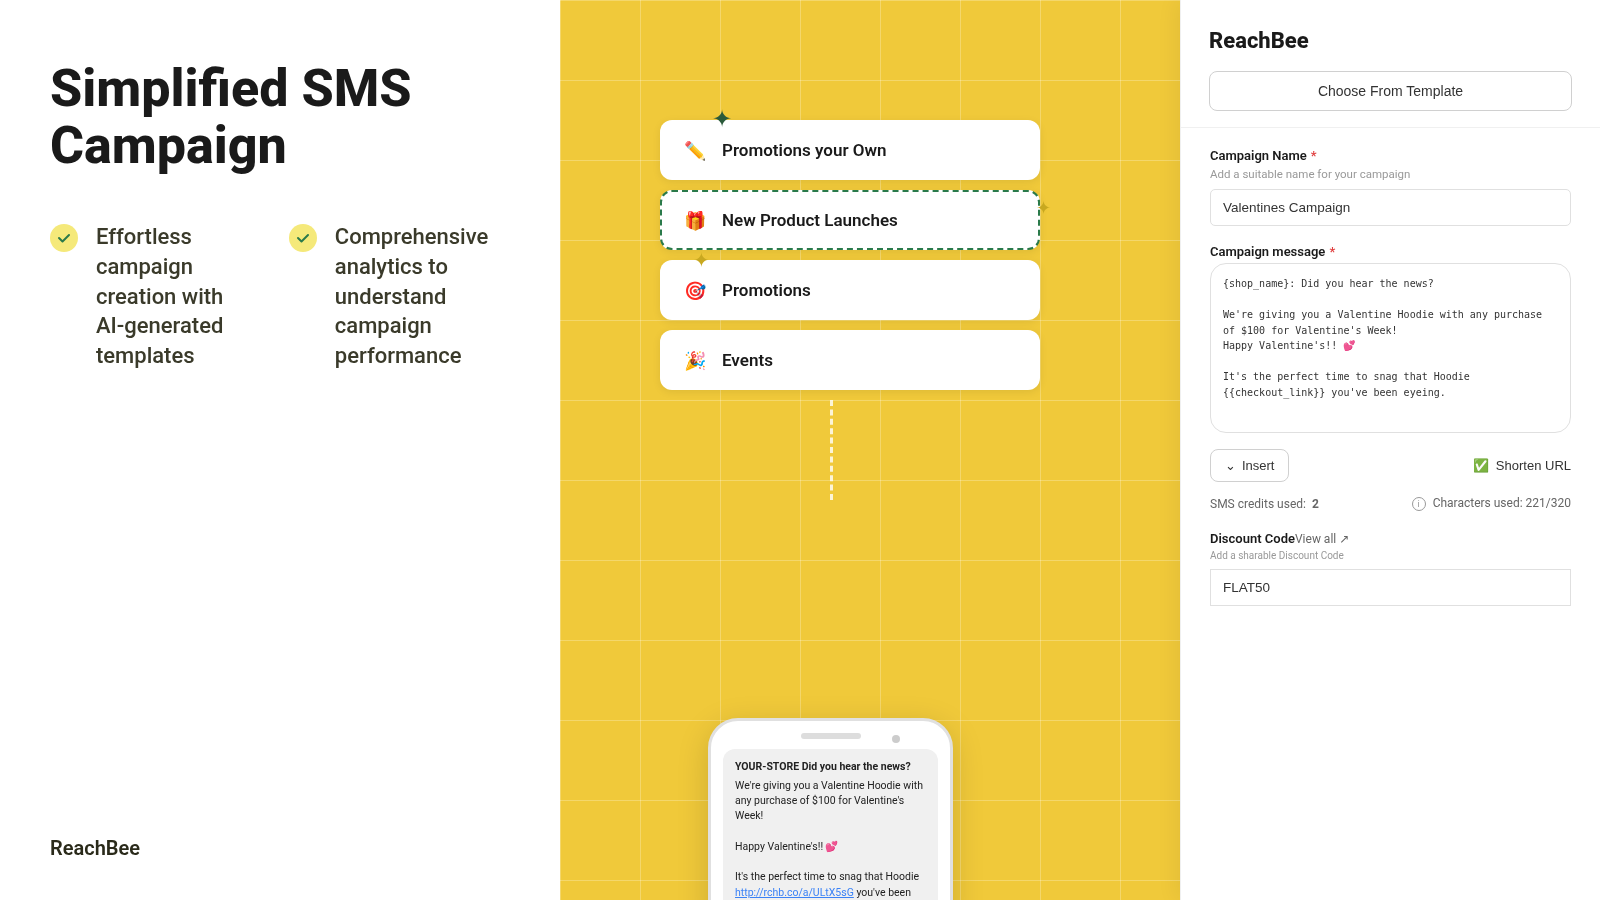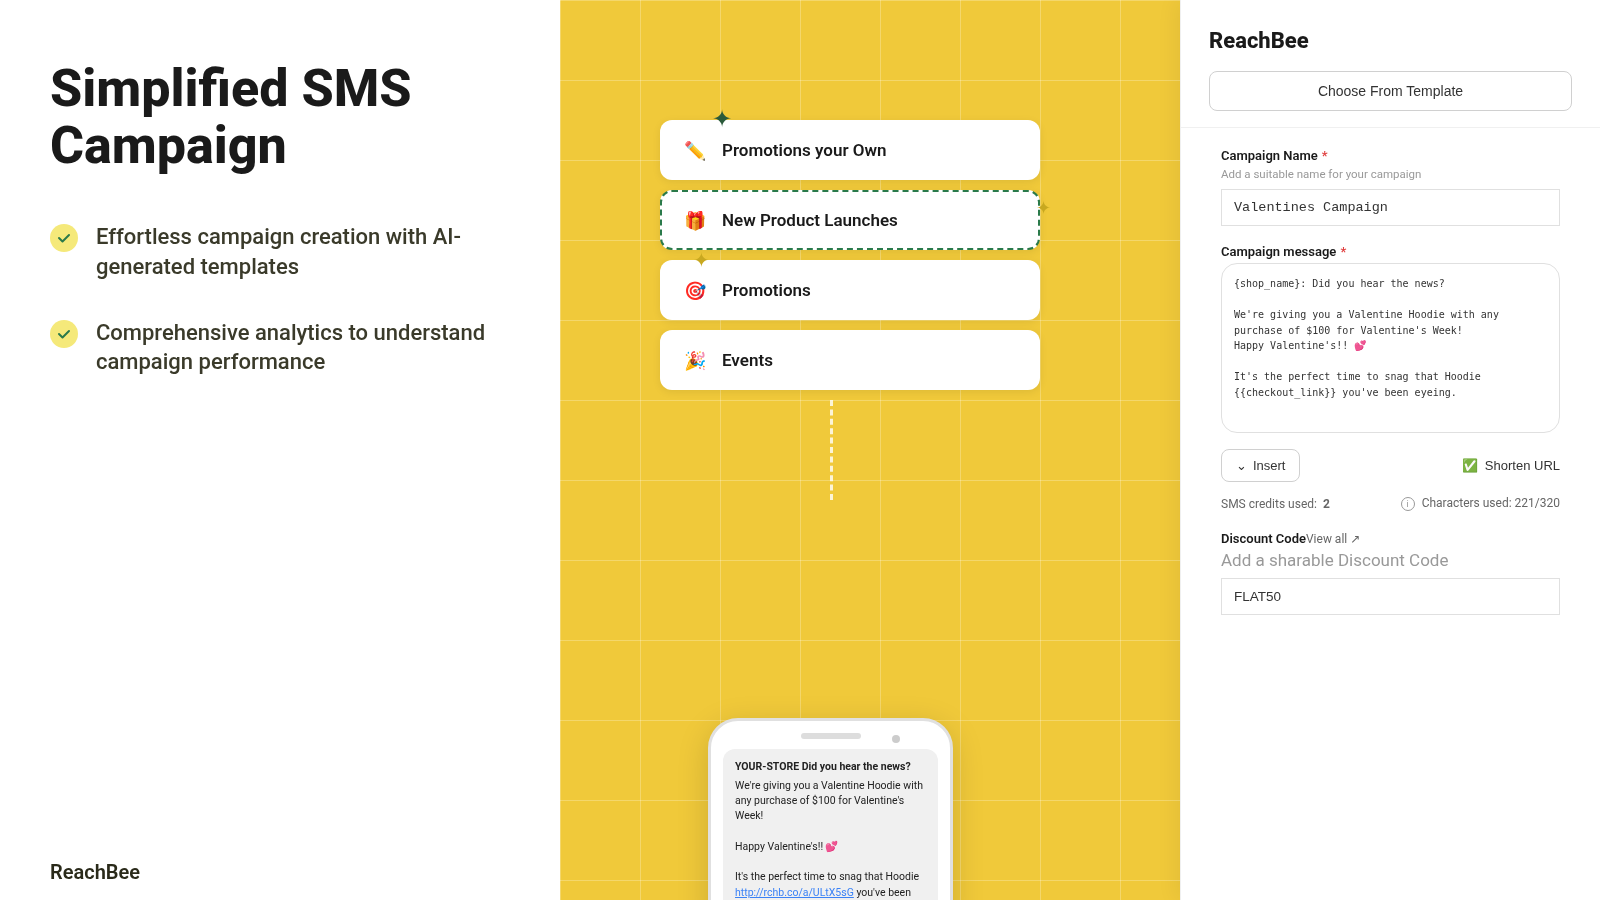--- a/index.html
+++ b/index.html
@@ -9,38 +9,38 @@
       height: 900px;
       overflow: hidden;
       display: flex;
       background: #fff;
     }
 
     
     .left-panel {
       width: 560px;
       min-width: 560px;
-      padding: 60px 50px 16px 50px;
+      padding: 60px 50px 40px 50px;
       background: #fff;
       display: flex;
       flex-direction: column;
       justify-content: space-between;
     }
     .left-content {}
     .main-heading {
       font-size: 52px;
       font-weight: 800;
       color: #1a1a1a;
       line-height: 1.1;
       margin-bottom: 48px;
     }
     .feature-list {
       list-style: none;
       display: flex;
-      flex-direction: column;
+      flex-direction: row;
       gap: 36px;
     }
     .feature-item {
       display: flex;
       align-items: flex-start;
       gap: 18px;
     }
     .check-icon {
       width: 28px;
       height: 28px;
@@ -221,21 +221,21 @@
       border-radius: 8px;
       background: #fff;
       font-size: 14px;
       font-weight: 500;
       color: #333;
       cursor: pointer;
       text-align: center;
     }
 
     .right-body {
-      padding: 20px 40px;
+      padding: 20px 29px;
       flex: 1;
     }
 
     .field-label {
       font-size: 13px;
       font-weight: 600;
       color: #1a1a1a;
       margin-bottom: 4px;
       display: flex;
       align-items: center;
@@ -246,26 +246,25 @@
     }
     .field-hint {
       font-size: 11.5px;
       color: #999;
       margin-bottom: 8px;
     }
     .text-input {
       width: 100%;
       padding: 10px 12px;
       border: 1.5px solid #e0e0e0;
-      border-radius: 0;
+      border-radius: 5px;
       font-size: 13.5px;
       color: #333;
       margin-bottom: 18px;
       outline: none;
-      font-family: Liberation Mono, monospace;
     }
     .textarea-message {
       width: 100%;
       border: 1.5px solid #e0e0e0;
       border-radius: 16px;
       padding: 12px;
       font-size: 10px;
       color: #333;
       line-height: 1.55;
       min-height: 170px;
@@ -339,21 +338,21 @@
     }
     .view-all-link {
       font-size: 12px;
       color: #666;
       cursor: pointer;
       display: flex;
       align-items: center;
       gap: 3px;
     }
     .discount-hint {
-      font-size: 17px;
+      font-size: 10px;
       color: #999;
       margin-bottom: 8px;
     }
     .discount-input {
       width: 100%;
       padding: 10px 12px;
       border: 1.5px solid #e0e0e0;
       border-radius: 0;
       font-size: 13.5px;
       color: #333;

